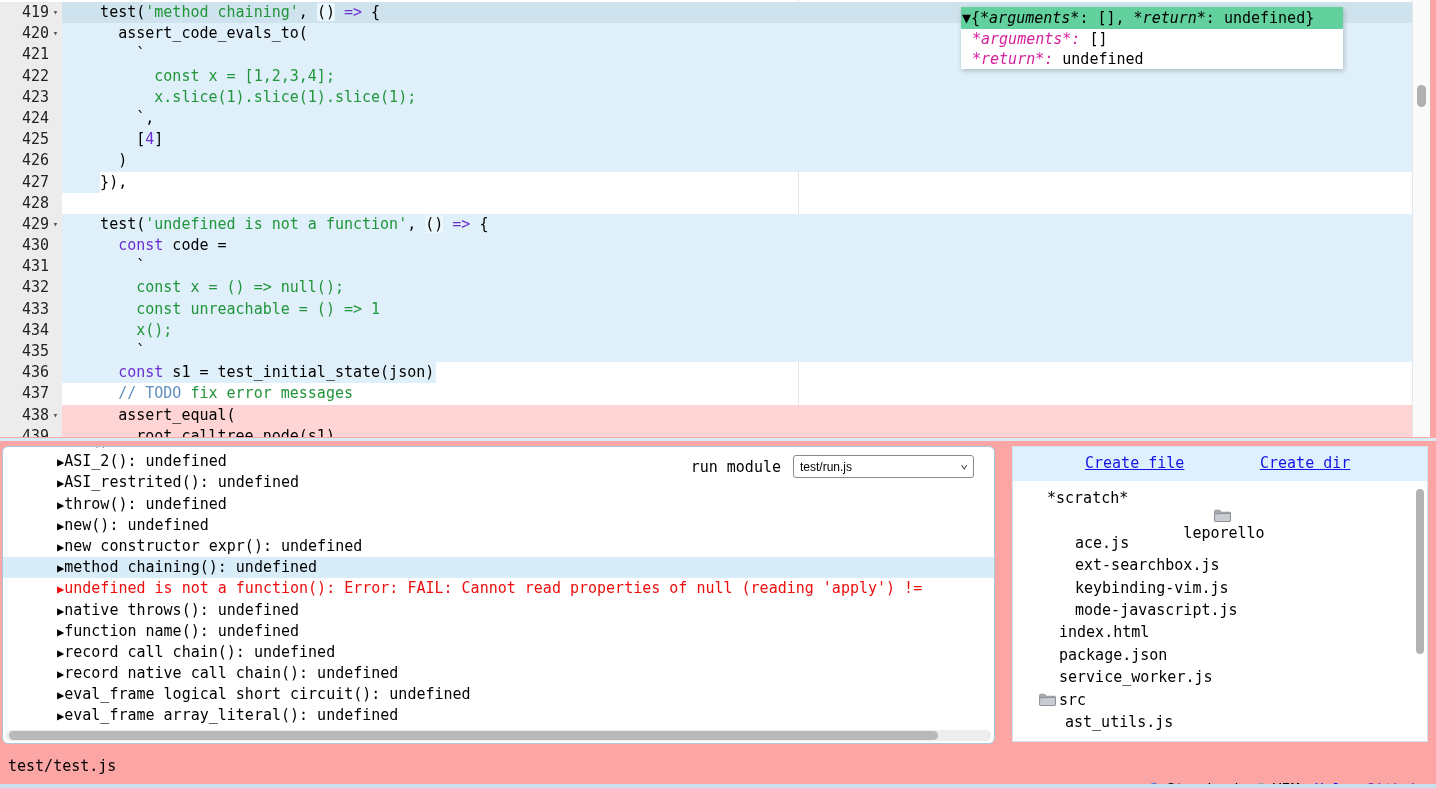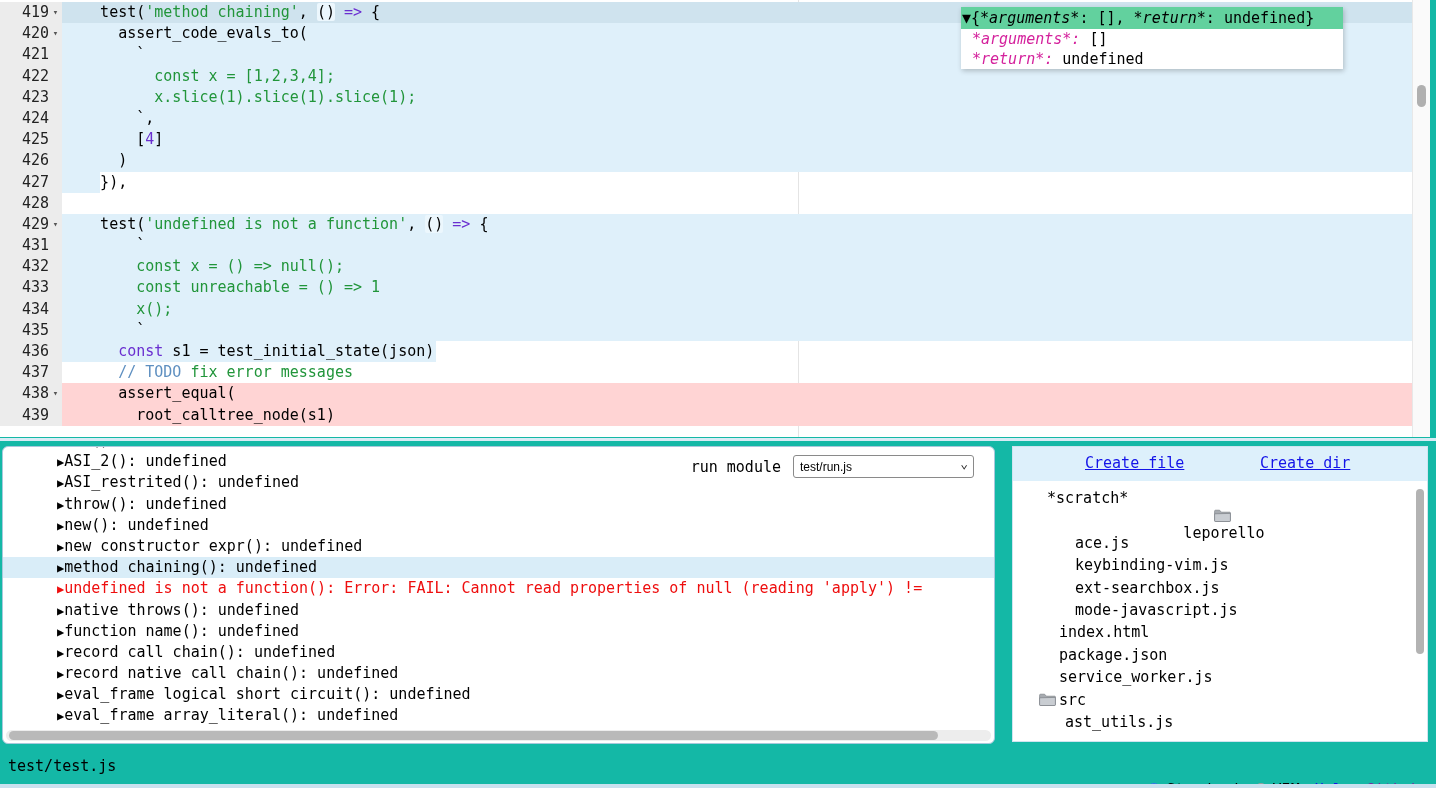--- a/index.html
+++ b/index.html
@@ -1,16 +1,16 @@
 <!DOCTYPE html>
 <html><head>
 <meta charset="utf-8">
 <style>
   html,body{margin:0;padding:0;background:#fff;}
-  #app{position:relative;width:1436px;height:788px;overflow:hidden;background:#14b8a6;
+  #app{position:relative;width:1436px;height:788px;overflow:hidden;background:#fca5a5;
        font-family:"DejaVu Sans Mono",monospace;font-size:15px;color:#000;text-decoration:underline;}
 
   
   .editor{position:absolute;left:0;top:0;width:1412px;height:437px;overflow:hidden;background:#fff;}
   .print-margin{position:absolute;left:798px;top:0;bottom:0;width:1px;background:#e4e4e4;z-index:0;}
   #ed-rows{position:absolute;left:0;top:2px;right:0;z-index:1;}
   .ed-row{display:flex;height:21.2px;line-height:21.2px;white-space:pre;}
   .gutter{width:62px;flex:0 0 62px;background:#ececec;color:#222;display:flex;justify-content:flex-end;align-items:center;}
   .gutter .num{text-align:right;}
   .gutter .fold{width:13px;font-size:9px;color:#555;text-align:center;}
@@ -91,20 +91,21 @@
         <div class="ed-row"><div class="gutter"><span class="num">420</span><span class="fold">▾</span></div><div class="code"><div class="marker m-body" style="width: 100%;"></div><span class="txt"><span class="tok-d">      assert_code_evals_to(</span></span></div></div>
         <div class="ed-row"><div class="gutter"><span class="num">421</span><span class="fold"></span></div><div class="code"><div class="marker m-body" style="width: 100%;"></div><span class="txt"><span class="tok-d">        `</span></span></div></div>
         <div class="ed-row"><div class="gutter"><span class="num">422</span><span class="fold"></span></div><div class="code"><div class="marker m-body" style="width: 100%;"></div><span class="txt"><span class="tok-s">          const x = [1,2,3,4];</span></span></div></div>
         <div class="ed-row"><div class="gutter"><span class="num">423</span><span class="fold"></span></div><div class="code"><div class="marker m-body" style="width: 100%;"></div><span class="txt"><span class="tok-s">          x.slice(1).slice(1).slice(1);</span></span></div></div>
         <div class="ed-row"><div class="gutter"><span class="num">424</span><span class="fold"></span></div><div class="code"><div class="marker m-body" style="width: 100%;"></div><span class="txt"><span class="tok-d">        `,</span></span></div></div>
         <div class="ed-row"><div class="gutter"><span class="num">425</span><span class="fold"></span></div><div class="code"><div class="marker m-body" style="width: 100%;"></div><span class="txt"><span class="tok-d">        [</span><span class="tok-k">4</span><span class="tok-d">]</span></span></div></div>
         <div class="ed-row"><div class="gutter"><span class="num">426</span><span class="fold"></span></div><div class="code"><div class="marker m-body" style="width: 100%;"></div><span class="txt"><span class="tok-d">      )</span></span></div></div>
         <div class="ed-row"><div class="gutter"><span class="num">427</span><span class="fold"></span></div><div class="code"><div class="marker m-body" style="width: 38px;"></div><span class="txt"><span class="tok-d">    }),</span></span></div></div>
         <div class="ed-row"><div class="gutter"><span class="num">428</span><span class="fold"></span></div><div class="code"><span class="txt"></span></div></div>
         <div class="ed-row"><div class="gutter"><span class="num">429</span><span class="fold">▾</span></div><div class="code"><div class="marker m-body" style="width: 100%;"></div><span class="txt"><span class="tok-d">    test(</span><span class="tok-s">'undefined is not a function'</span><span class="tok-d">, </span><span class="tok-ab">()</span><span class="tok-d"> </span><span class="tok-k">=&gt;</span><span class="tok-d"> {</span></span></div></div>
+        <div class="ed-row"><div class="gutter"><span class="num">430</span><span class="fold"></span></div><div class="code"><div class="marker m-body" style="width: 100%;"></div><span class="txt"><span class="tok-d">      </span><span class="tok-k">const</span><span class="tok-d"> code =</span></span></div></div>
         <div class="ed-row"><div class="gutter"><span class="num">431</span><span class="fold"></span></div><div class="code"><div class="marker m-body" style="width: 100%;"></div><span class="txt"><span class="tok-d">        `</span></span></div></div>
         <div class="ed-row"><div class="gutter"><span class="num">432</span><span class="fold"></span></div><div class="code"><div class="marker m-body" style="width: 100%;"></div><span class="txt"><span class="tok-s">        const x = () =&gt; null();</span></span></div></div>
         <div class="ed-row"><div class="gutter"><span class="num">433</span><span class="fold"></span></div><div class="code"><div class="marker m-body" style="width: 100%;"></div><span class="txt"><span class="tok-s">        const unreachable = () =&gt; 1</span></span></div></div>
         <div class="ed-row"><div class="gutter"><span class="num">434</span><span class="fold"></span></div><div class="code"><div class="marker m-body" style="width: 100%;"></div><span class="txt"><span class="tok-s">        x();</span></span></div></div>
         <div class="ed-row"><div class="gutter"><span class="num">435</span><span class="fold"></span></div><div class="code"><div class="marker m-body" style="width: 100%;"></div><span class="txt"><span class="tok-d">        `</span></span></div></div>
         <div class="ed-row"><div class="gutter"><span class="num">436</span><span class="fold"></span></div><div class="code"><div class="marker m-body" style="width: 374px;"></div><span class="txt"><span class="tok-d">      </span><span class="tok-k">const</span><span class="tok-d"> s1 = test_initial_state(json)</span></span></div></div>
         <div class="ed-row"><div class="gutter"><span class="num">437</span><span class="fold"></span></div><div class="code"><span class="txt"><span class="tok-d">      </span><span class="tok-c">// TODO</span><span class="tok-s"> fix error messages</span></span></div></div>
         <div class="ed-row"><div class="gutter"><span class="num">438</span><span class="fold">▾</span></div><div class="code"><div class="marker m-err" style="width: 100%;"></div><span class="txt"><span class="tok-d">      assert_equal(</span></span></div></div>
         <div class="ed-row"><div class="gutter"><span class="num">439</span><span class="fold"></span></div><div class="code"><div class="marker m-err" style="width: 100%;"></div><span class="txt"><span class="tok-d">        root_calltree_node(s1)</span></span></div></div>
       </div>
@@ -156,22 +157,22 @@
       <span class="lnk lnk-file">Create file</span>
       <span class="lnk lnk-dir">Create dir</span>
     </div>
     <div id="tree-rows">
         <div class="trow" style="padding-left: 34px;"><span>*scratch*</span></div>
         <div class="trow" style="padding-left: 8px; flex-direction: column;"><span class="ficon"><svg width="17" height="13" viewBox="0 0 17 13">
               <path d="M0.6 2.2 a1 1 0 0 1 1-1 h4 l1.8 2 h8.2 a.8.8 0 0 1 .8.8 v7.5 a1 1 0 0 1 -1 1 h-13.8 a1 1 0 0 1 -1-1 Z" fill="#a7abb0" stroke="#7d8186" stroke-width="0.7"></path>
               <path d="M0.6 4.8 L16.4 4.4 V11.5 a1 1 0 0 1 -1 1 H1.6 a1 1 0 0 1 -1-1 Z" fill="#c9cdd2" stroke="#7d8186" stroke-width="0.7"></path>
             </svg></span><span>leporello</span></div>
         <div class="trow" style="padding-left: 62px;"><span>ace.js</span></div>
+        <div class="trow" style="padding-left: 62px;"><span>ext-searchbox.js</span></div>
         <div class="trow" style="padding-left: 62px;"><span>keybinding-vim.js</span></div>
-        <div class="trow" style="padding-left: 62px;"><span>ext-searchbox.js</span></div>
         <div class="trow" style="padding-left: 62px;"><span>mode-javascript.js</span></div>
         <div class="trow" style="padding-left: 46px;"><span>index.html</span></div>
         <div class="trow" style="padding-left: 46px;"><span>package.json</span></div>
         <div class="trow" style="padding-left: 46px;"><span>service_worker.js</span></div>
         <div class="trow" style="padding-left: 26px;"><span class="ficon"><svg width="17" height="13" viewBox="0 0 17 13">
               <path d="M0.6 2.2 a1 1 0 0 1 1-1 h4 l1.8 2 h8.2 a.8.8 0 0 1 .8.8 v7.5 a1 1 0 0 1 -1 1 h-13.8 a1 1 0 0 1 -1-1 Z" fill="#a7abb0" stroke="#7d8186" stroke-width="0.7"></path>
               <path d="M0.6 4.8 L16.4 4.4 V11.5 a1 1 0 0 1 -1 1 H1.6 a1 1 0 0 1 -1-1 Z" fill="#c9cdd2" stroke="#7d8186" stroke-width="0.7"></path>
             </svg></span><span>src</span></div>
         <div class="trow" style="padding-left: 52px;"><span>ast_utils.js</span></div>
       </div>

